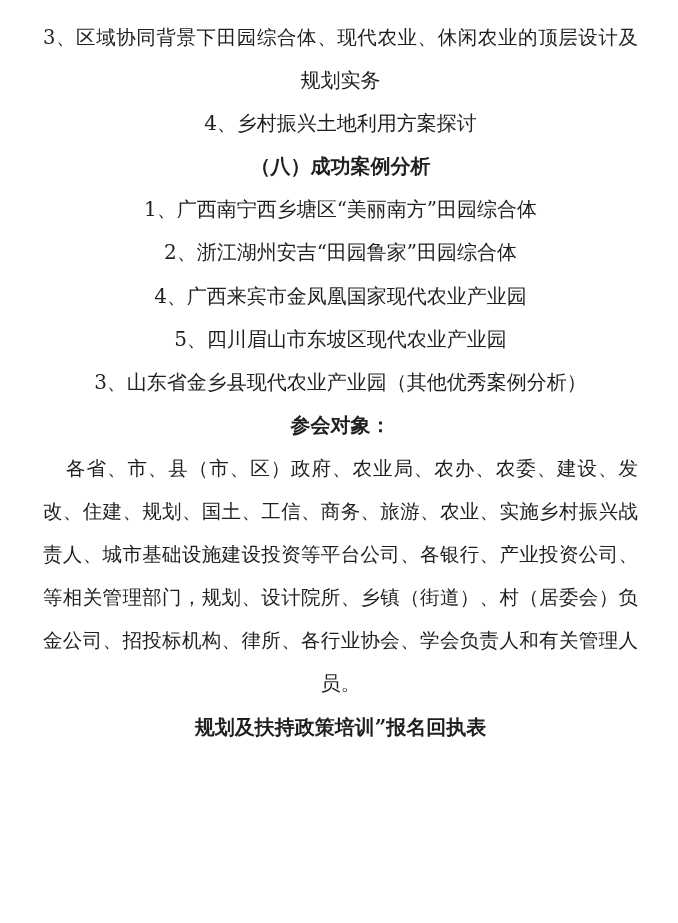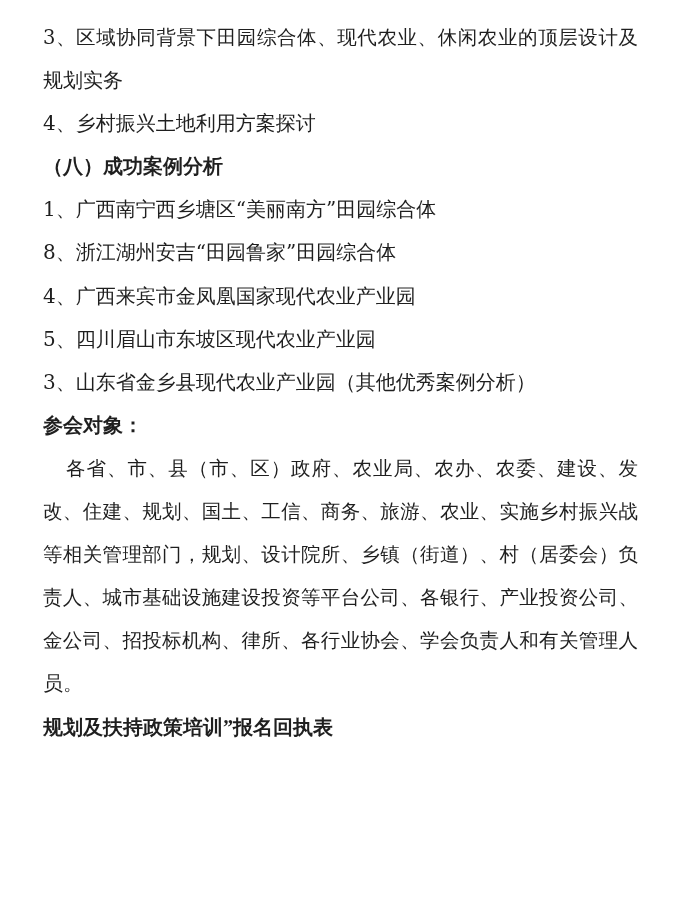--- a/index.html
+++ b/index.html
@@ -17,56 +17,55 @@
     font-family: "DejaVu Serif", "Liberation Serif", serif;
     color: #1f1f1f;
     font-size: 20px;
     overflow: hidden;
   }
   .ln {
     line-height: 43.1px;
     height: 43.1px;
     overflow: hidden;
     white-space: normal;
-    text-align: left;
+    text-align: center;
   }
   .justify {
     text-align: justify;
     text-align-last: justify;
     font-size: 19.5px;
   }
   .indent {
     text-indent: 23px;
   }
   .bold {
     font-weight: bold;
-    font-family: Liberation Serif, serif;
   }
 </style>
 </head>
 <body>
 
 <div class="page">
 
   <div class="ln justify">3、区域协同背景下田园综合体、现代农业、休闲农业的顶层设计及</div>
   <div class="ln">规划实务</div>
   <div class="ln">4、乡村振兴土地利用方案探讨</div>
 
   <div class="ln bold">（八）成功案例分析</div>
 
   <div class="ln">1、广西南宁西乡塘区“美丽南方”田园综合体</div>
-  <div class="ln">8、浙江湖州安吉“田园鲁家”田园综合体</div>
+  <div class="ln">2、浙江湖州安吉“田园鲁家”田园综合体</div>
   <div class="ln">4、广西来宾市金凤凰国家现代农业产业园</div>
   <div class="ln">5、四川眉山市东坡区现代农业产业园</div>
   <div class="ln">3、山东省金乡县现代农业产业园（其他优秀案例分析）</div>
 
   <div class="ln bold">参会对象：</div>
 
   <div class="ln justify indent">各省、市、县（市、区）政府、农业局、农办、农委、建设、发</div>
   <div class="ln justify">改、住建、规划、国土、工信、商务、旅游、农业、实施乡村振兴战略</div>
+  <div class="ln justify">责人、城市基础设施建设投资等平台公司、各银行、产业投资公司、</div>
   <div class="ln justify">等相关管理部门，规划、设计院所、乡镇（街道）、村（居委会）负</div>
-  <div class="ln justify">责人、城市基础设施建设投资等平台公司、各银行、产业投资公司、</div>
   <div class="ln justify">金公司、招投标机构、律所、各行业协会、学会负责人和有关管理人</div>
   <div class="ln">员。</div>
 
   <div class="ln bold">规划及扶持政策培训”报名回执表</div>
 
 </div>
 
 </body></html>

